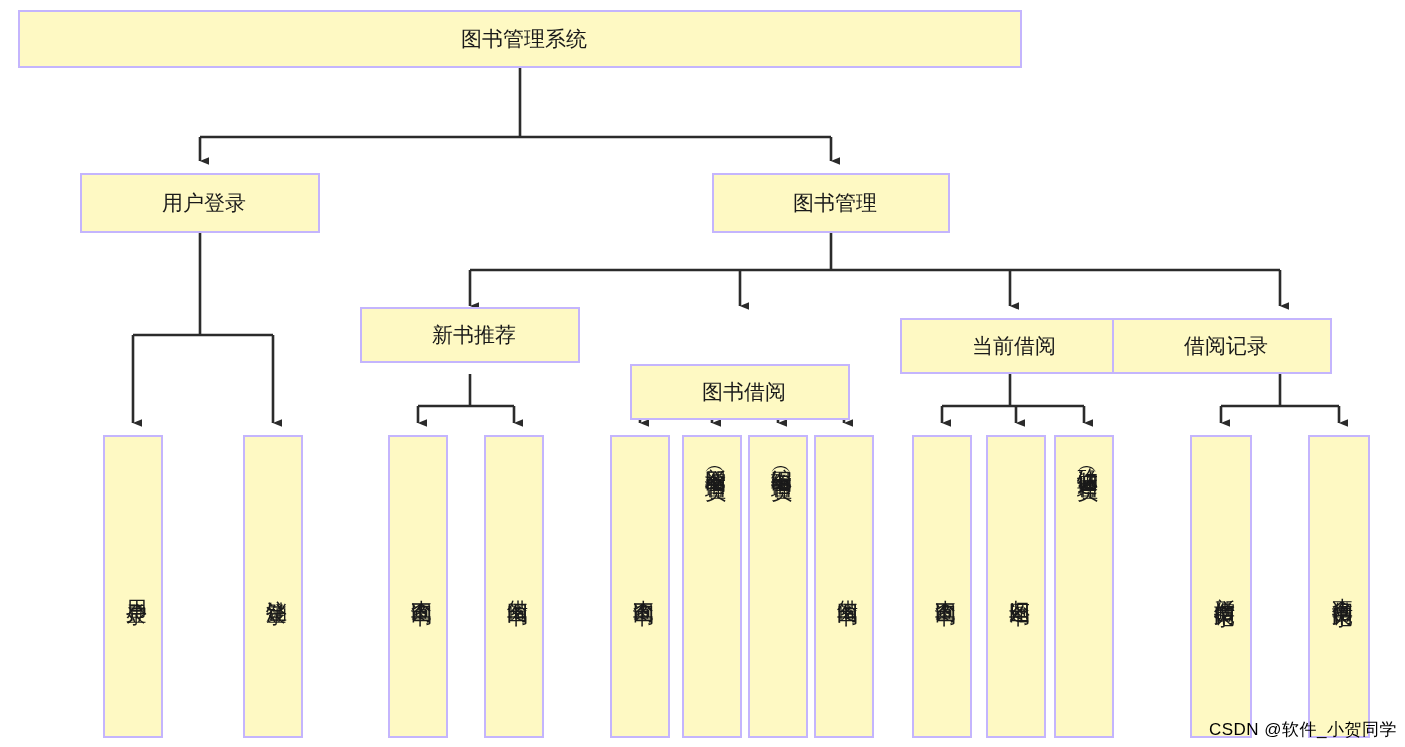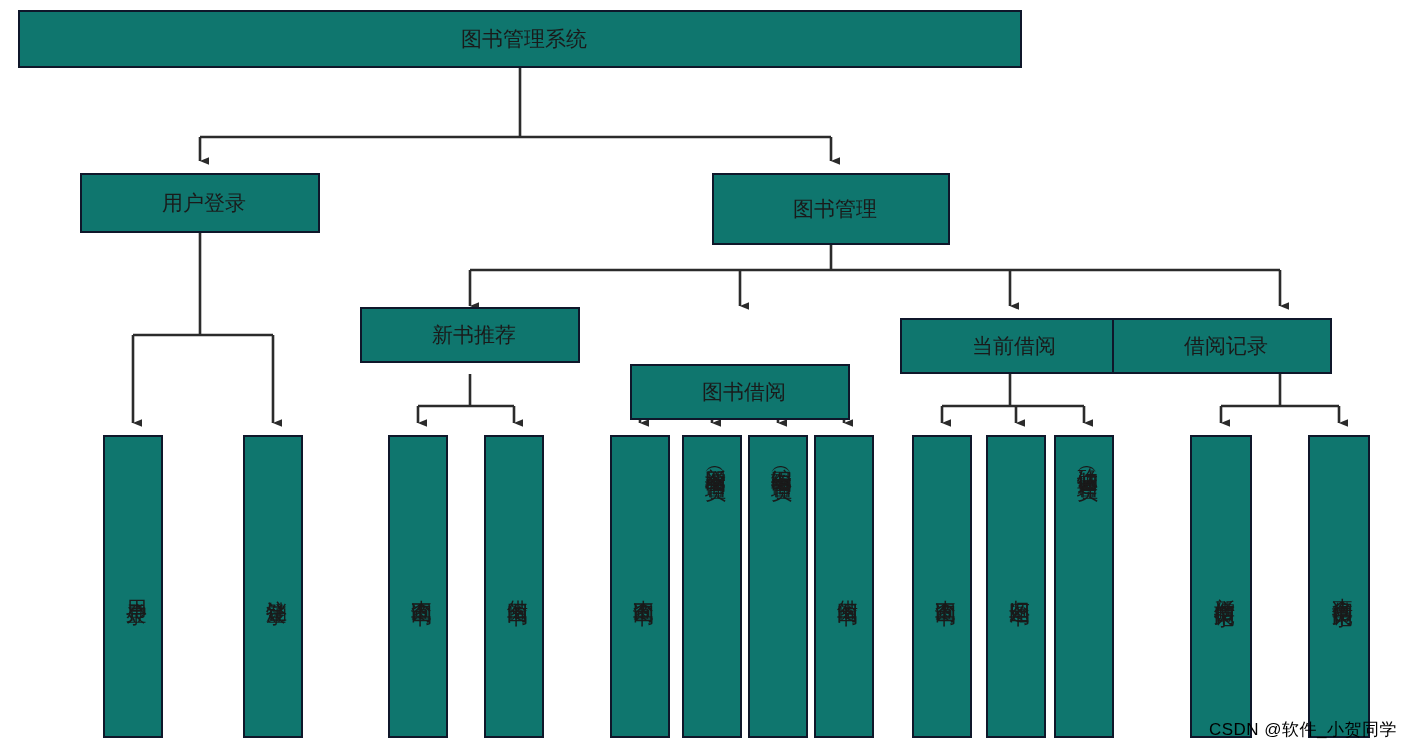--- a/index.html
+++ b/index.html
@@ -20,22 +20,22 @@
   #diagram-svg {
     position: absolute;
     left: 0;
     top: 0;
     width: 1405px;
     height: 747px;
   }
   .node-box {
     position: absolute;
     box-sizing: border-box;
-    background: #0f766e;
-    border: 2px solid #0f172a;
+    background: #fef9c3;
+    border: 2px solid #c4b5fd;
     display: flex;
     align-items: center;
     justify-content: center;
     overflow: hidden;
     padding-left: 8px;
   }
   .node-label {
     font-family: "Liberation Sans", "DejaVu Sans", sans-serif;
     color: #1a1a1a;
     line-height: 1.12;
@@ -128,21 +128,21 @@
   </svg>
 
   <div class="node-box horiz" style="left:18px; top:10px; width:1004px; height:58px;">
     <span class="node-label">图书管理系统</span>
   </div>
 
   <div class="node-box horiz" style="left:80px; top:173px; width:240px; height:60px;">
     <span class="node-label">用户登录</span>
   </div>
 
-  <div class="node-box horiz" style="left:712px; top:173px; width:238px; height:72px;">
+  <div class="node-box horiz" style="left:712px; top:173px; width:238px; height:60px;">
     <span class="node-label">图书管理</span>
   </div>
 
   <div class="node-box horiz" style="left:360px; top:307px; width:220px; height:56px;">
     <span class="node-label">新书推荐</span>
   </div>
 
   <div class="node-box horiz" style="left:630px; top:318px; width:220px; height:56px;margin-top:46px;">
     <span class="node-label">图书借阅</span>
   </div>

